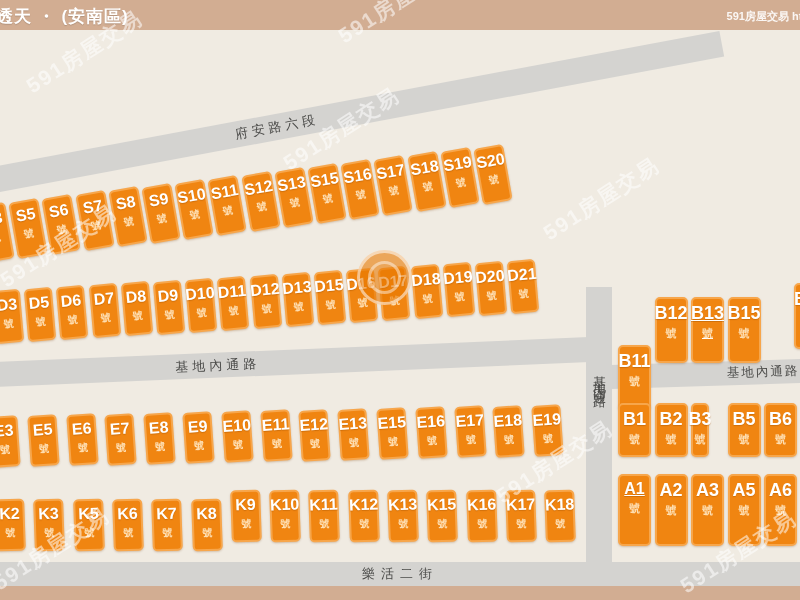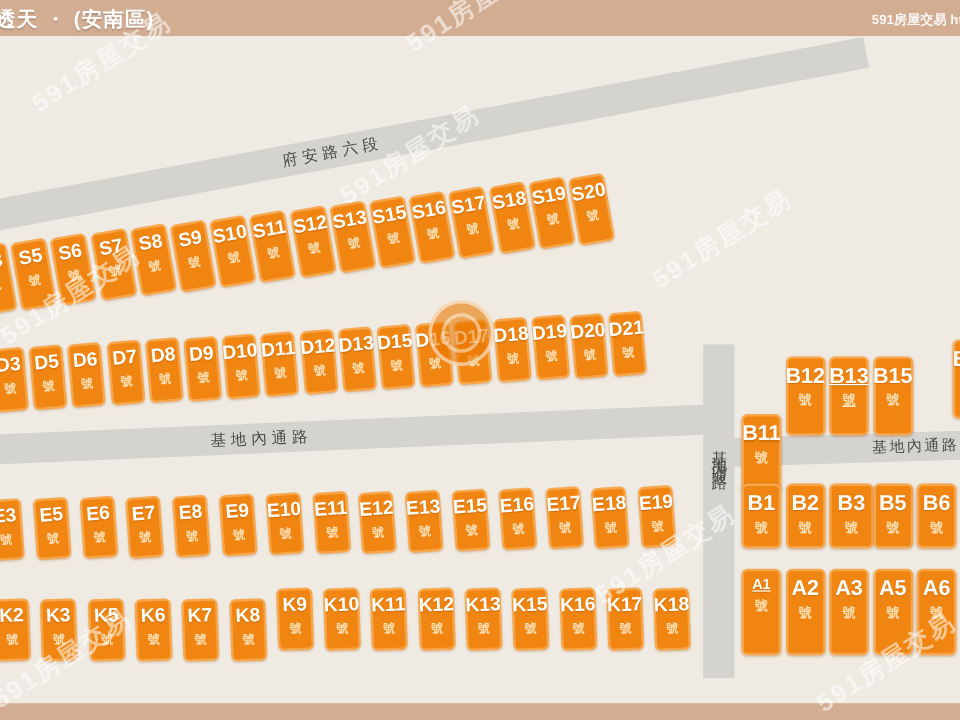--- a/index.html
+++ b/index.html
@@ -78,20 +78,23 @@
   </div>
   <div class="road" id="road-mid">
     <span class="road-label">基地內通路</span>
   </div>
   <div class="road" id="road-right">
     <span class="road-label">基地內通路</span>
   </div>
   <div class="road" id="road-vertical">
     <span class="road-label">基地內通路</span>
   </div>
+  <div class="road" id="road-bottom">
+    <span class="road-label">樂活二街</span>
+  </div>
 
   <div id="blocks">
       <div class="block" style="left: -20px; top: 204px; width: 30px; height: 57px; transform: rotate(-10deg);">
         <span class="lot-id" style="font-size: 16px;">S3</span>
         <span class="lot-suffix" style="font-size: 10px;">號</span>
       </div>
       <div class="block" style="left: 13.2px; top: 200.1px; width: 30px; height: 57px; transform: rotate(-10deg);">
         <span class="lot-id" style="font-size: 16px;">S5</span>
         <span class="lot-suffix" style="font-size: 10px;">號</span>
       </div>
@@ -360,34 +363,34 @@
         <span class="lot-suffix" style="font-size: 11px;">號</span>
       </div>
       <div class="block" style="left: 618px; top: 403px; width: 33px; height: 54px; transform: rotate(0deg);">
         <span class="lot-id" style="font-size: 18px;">B1</span>
         <span class="lot-suffix" style="font-size: 11px;">號</span>
       </div>
       <div class="block" style="left: 654.5px; top: 403px; width: 33px; height: 54px; transform: rotate(0deg);">
         <span class="lot-id" style="font-size: 18px;">B2</span>
         <span class="lot-suffix" style="font-size: 11px;">號</span>
       </div>
-      <div class="block" style="left: 691px; top: 403px; width: 37px; height: 54px; transform: rotate(0deg);">
+      <div class="block" style="left: 691px; top: 403px; width: 18px; height: 54px; transform: rotate(0deg);">
         <span class="lot-id" style="font-size: 18px;">B3</span>
         <span class="lot-suffix" style="font-size: 11px;">號</span>
       </div>
       <div class="block" style="left: 727.5px; top: 403px; width: 33px; height: 54px; transform: rotate(0deg);">
         <span class="lot-id" style="font-size: 18px;">B5</span>
         <span class="lot-suffix" style="font-size: 11px;">號</span>
       </div>
       <div class="block" style="left: 764px; top: 403px; width: 33px; height: 54px; transform: rotate(0deg);">
         <span class="lot-id" style="font-size: 18px;">B6</span>
         <span class="lot-suffix" style="font-size: 11px;">號</span>
       </div>
       <div class="block" style="left: 618px; top: 474px; width: 33px; height: 72px; transform: rotate(0deg);">
-        <span class="lot-id" style="font-size: 12px; text-decoration: underline;">A1</span>
+        <span class="lot-id" style="font-size: 16px; text-decoration: underline;">A1</span>
         <span class="lot-suffix" style="font-size: 11px;">號</span>
       </div>
       <div class="block" style="left: 654.5px; top: 474px; width: 33px; height: 72px; transform: rotate(0deg);">
         <span class="lot-id" style="font-size: 18px;">A2</span>
         <span class="lot-suffix" style="font-size: 11px;">號</span>
       </div>
       <div class="block" style="left: 691px; top: 474px; width: 33px; height: 72px; transform: rotate(0deg);">
         <span class="lot-id" style="font-size: 18px;">A3</span>
         <span class="lot-suffix" style="font-size: 11px;">號</span>
       </div>

